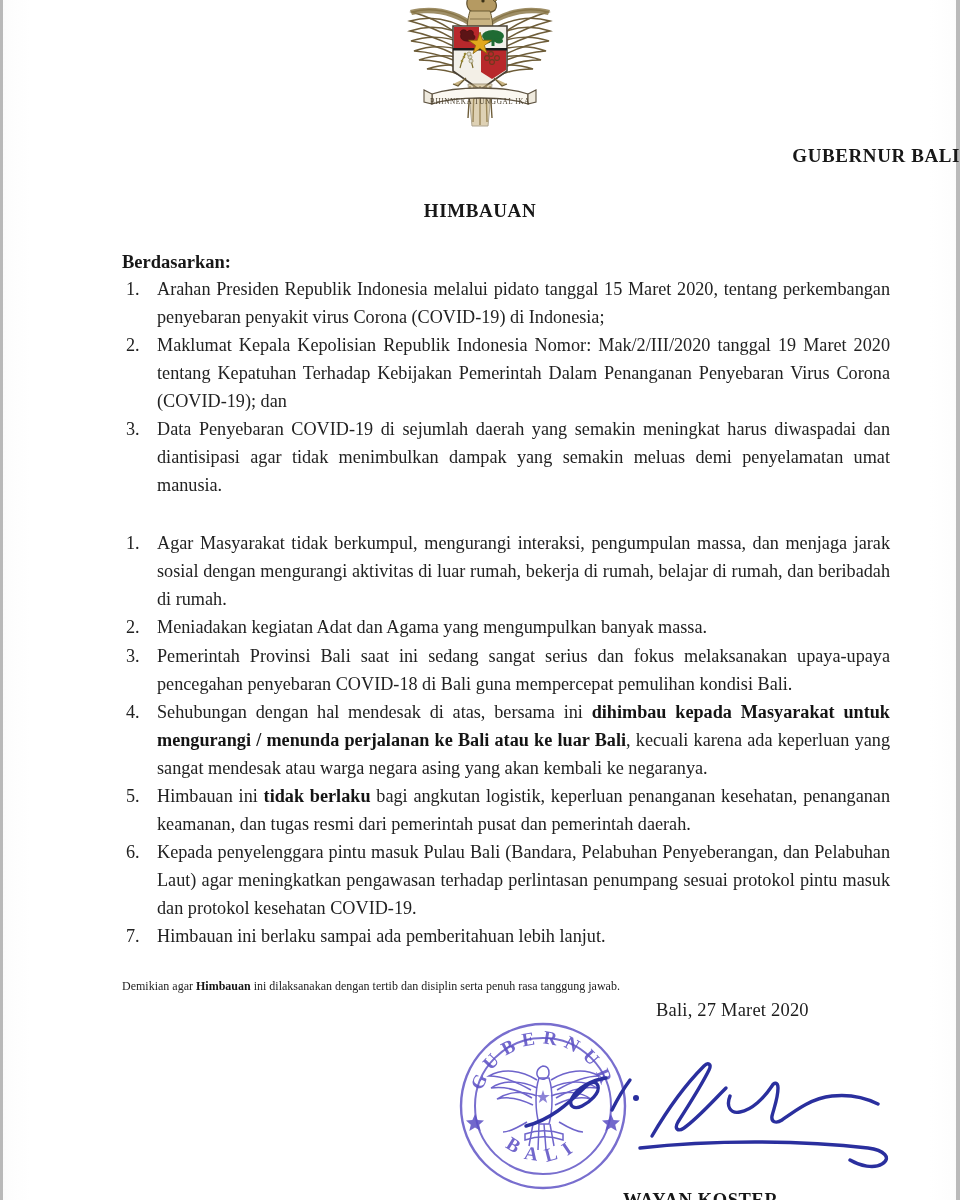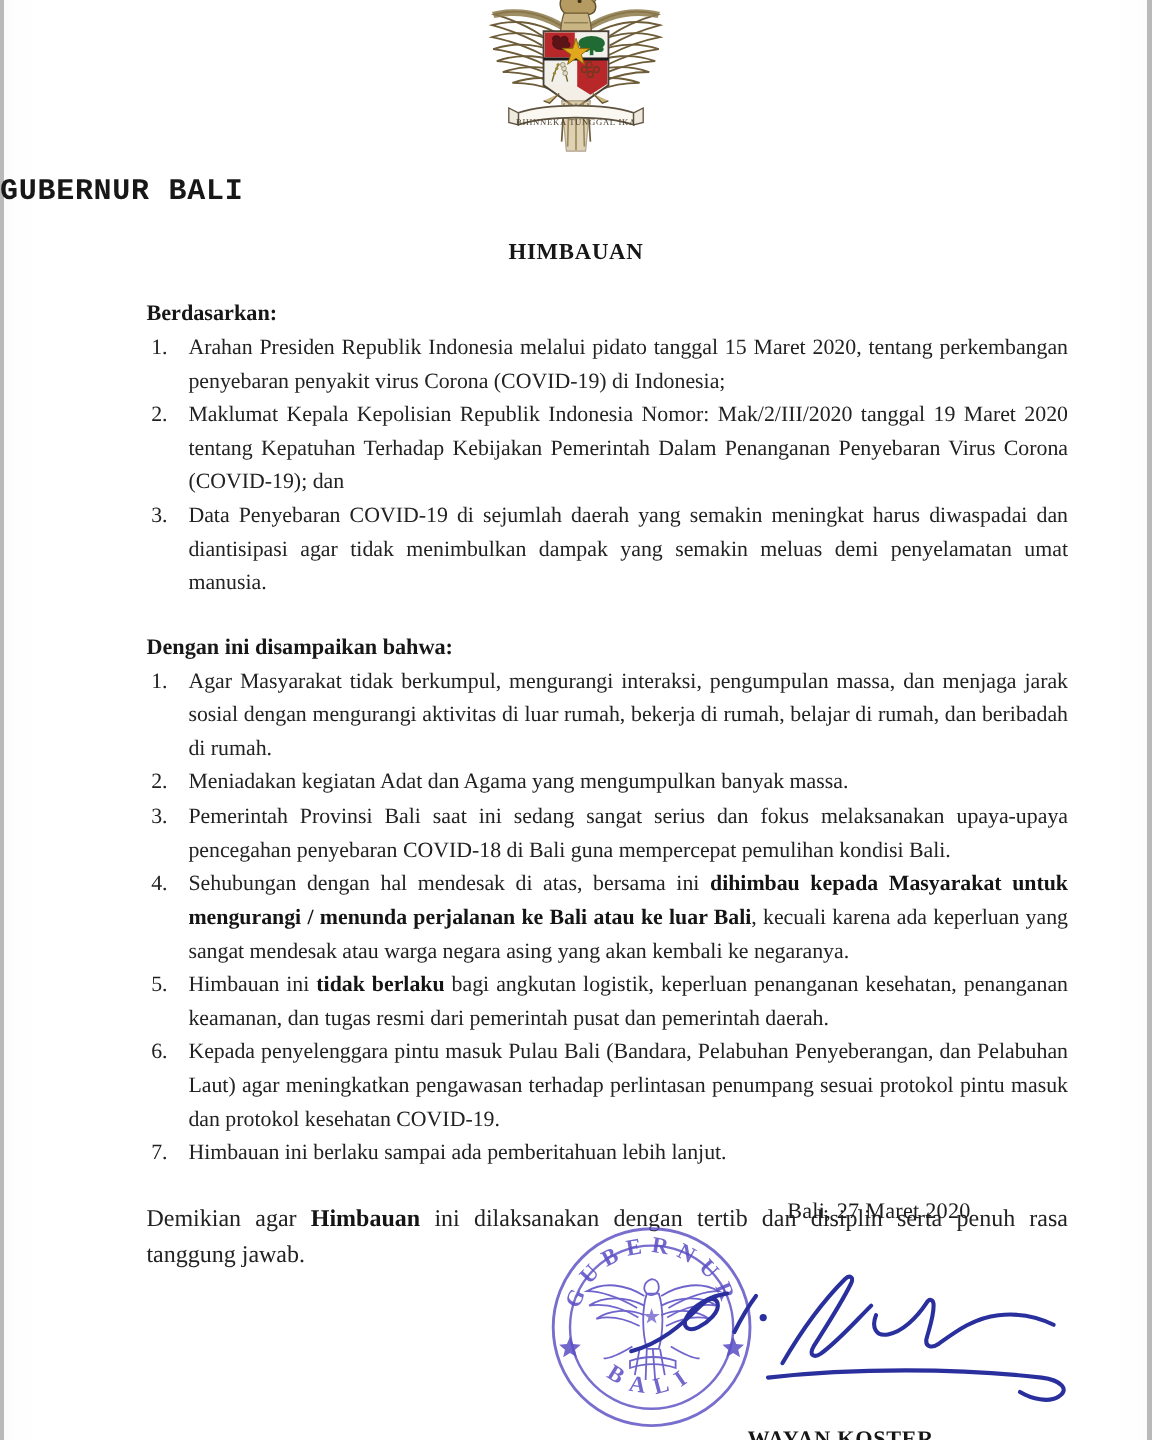--- a/index.html
+++ b/index.html
@@ -42,24 +42,24 @@
     width: 168px;
     height: 148px;
     display: block;
   }
 
   
   .doc-title {
     position: absolute;
     top: 145px;
     left: 0; right: 0;
-    text-align: left;
-    font-family: Liberation Mono, monospace;
+    text-align: right;
+    font-family: Liberation Serif, serif;
     font-weight: bold;
-    font-size: 25px;
+    font-size: 19px;
     letter-spacing: 0.6px;
     color: #171717;
   }
   .doc-subtitle {
     position: absolute;
     top: 200px;
     left: 0; right: 0;
     text-align: center;
     font-family: "Liberation Serif", serif;
     font-weight: bold;
@@ -103,21 +103,21 @@
     left: 4px;
     top: 0;
     width: 24px;
     font-size: 18.2px;
     color: #222222;
   }
   ol.clauses > li b { font-weight: bold; color: #141414; }
 
   .closing {
     margin-top: 26px;
-    font-size: 20px;
+    font-size: 12px;
     line-height: 1.52;
     text-align: justify;
     color: #222222;
   }
   .closing b { font-weight: bold; color: #141414; }
 
   
   .sign-block {
     position: absolute;
     left: 615px;
@@ -295,21 +295,20 @@
         <li>
           <span class="num">3.</span>
           <span><span>Data Penyebaran COVID-19 di sejumlah daerah yang semakin meningkat harus diwaspadai dan diantisipasi agar tidak menimbulkan dampak yang semakin meluas demi penyelamatan umat manusia.</span></span>
         </li>
       </ol>
     </div>
 
     <div class="section-gap"></div>
 
     <div>
-      <p class="section-head">Dengan ini disampaikan bahwa:</p>
       <ol class="clauses">
         <li>
           <span class="num">1.</span>
           <span><span>Agar Masyarakat tidak berkumpul, mengurangi interaksi, pengumpulan massa, dan menjaga jarak sosial dengan mengurangi aktivitas di luar rumah, bekerja di rumah, belajar di rumah, dan beribadah di rumah.</span></span>
         </li>
         <li>
           <span class="num">2.</span>
           <span><span>Meniadakan kegiatan Adat dan Agama yang mengumpulkan banyak massa.</span></span>
         </li>
         <li>

